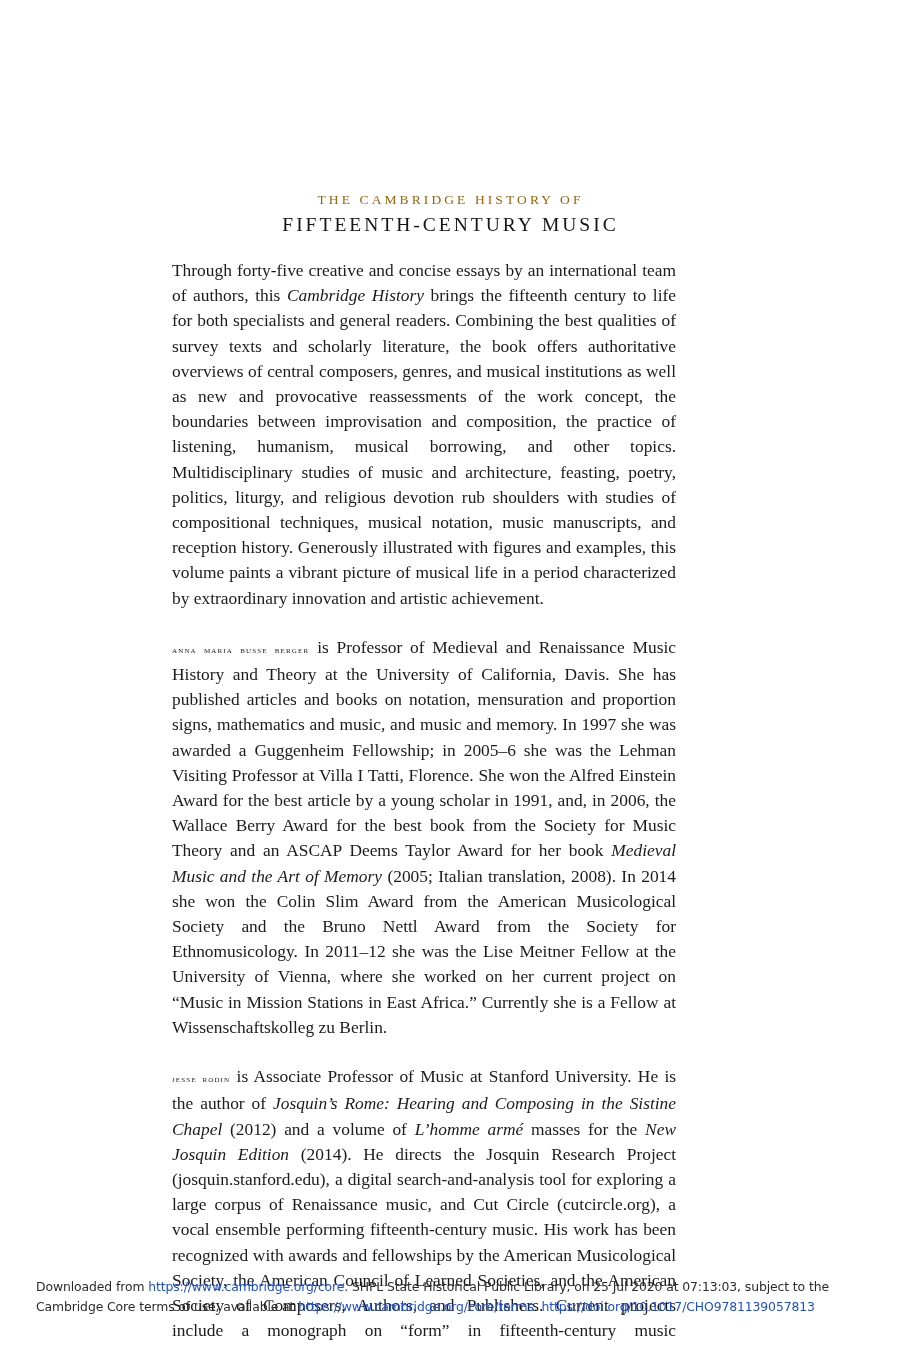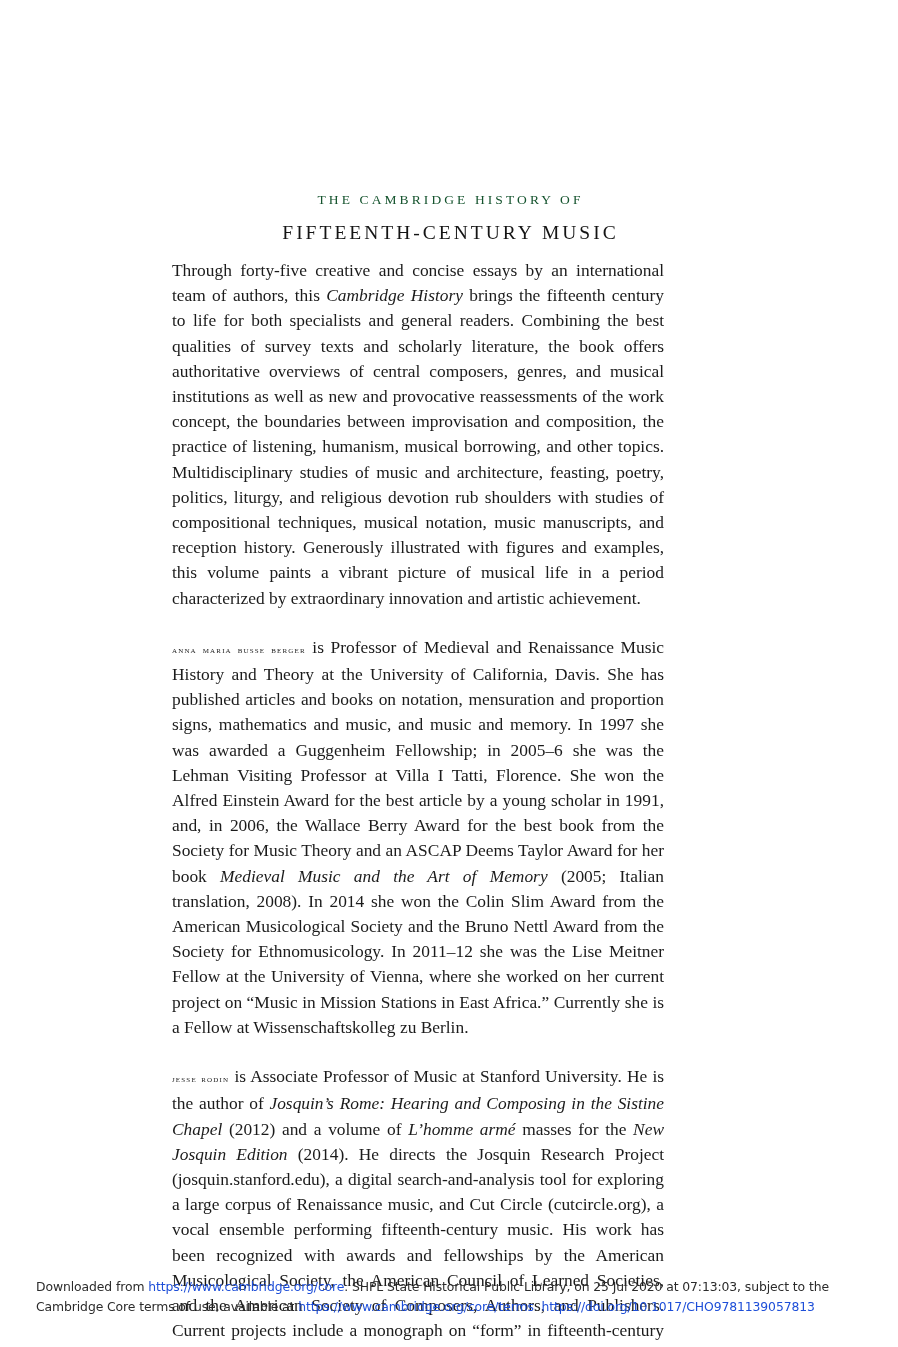--- a/index.html
+++ b/index.html
@@ -32,44 +32,43 @@
     left: 0;
     top: 190px;
     width: 898px;
     text-align: center;
   }
   .series-title {
     font-family: "Liberation Serif", "DejaVu Serif", serif;
     font-size: 13.5px;
     letter-spacing: 3.1px;
     text-indent: 3.1px;
-    color: #14532d;
+    color: #a16207;
     line-height: 1.5;
     white-space: nowrap;
   }
   .book-title {
     font-family: "Liberation Serif", "DejaVu Serif", serif;
     font-size: 19.5px;
     letter-spacing: 3.0px;
     text-indent: 3.0px;
     color: #141414;
     line-height: 1.5;
-    margin-top: 8px;
     white-space: nowrap;
   }
 
   
   .body-col {
     position: absolute;
     left: 172px;
     top: 258px;
     width: 504px;
   }
   p.para {
-    margin: 0 12px 24px 0;
+    margin: 0 0 24px 0;
     font-size: 17.4px;
     line-height: 25.2px;
     text-align: justify;
     text-justify: inter-word;
     color: #1b1b1b;
     hyphens: none;
   }
   p.para:last-child { margin-bottom: 0; }
   .para-bio { margin-bottom: 22px; }
 

